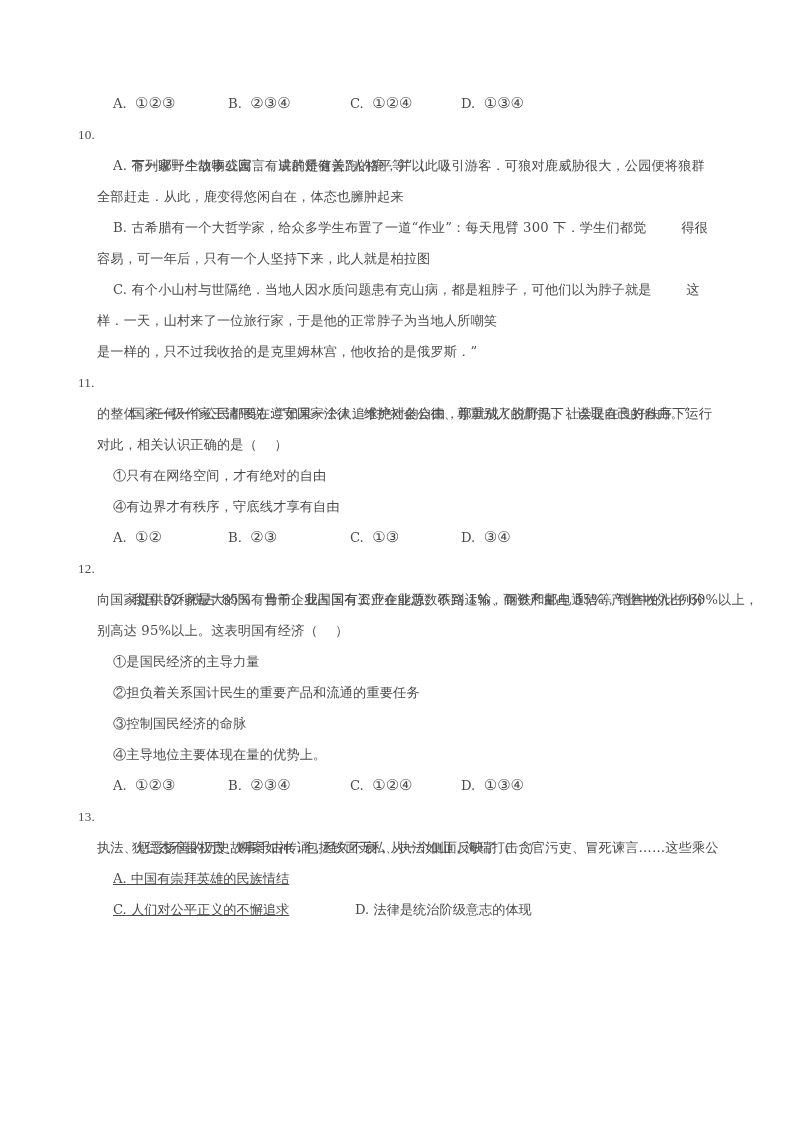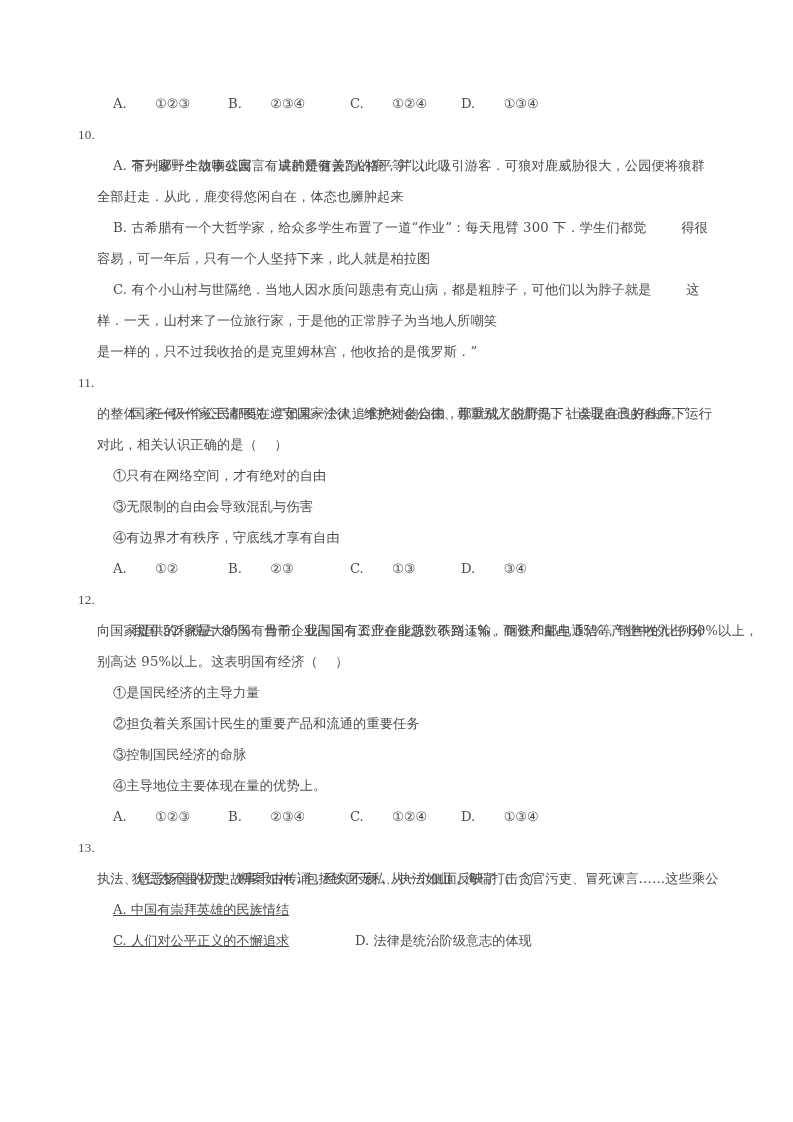--- a/index.html
+++ b/index.html
@@ -88,21 +88,21 @@
   .optrow2 .k0 { left: 53px; text-decoration: underline; }
   .optrow2 .k1 { left: 295px; }
 
   
   .lbl {
     font-family: "DejaVu Serif", "Liberation Serif", serif;
     font-size: 13.2px;
   }
 
   
-  .cn { font-size: 13px; margin-left: 20px; }
+  .cn { font-size: 15px; }
 
   
   .content { opacity: 0.93; }
 </style>
 </head>
 <body>
 
 <div class="page">
   <div class="content">
 
@@ -131,21 +131,20 @@
     </div>
 
     <div>
       <div class="line qline">
         <span class="qnum">11.</span><span>国家一级作家王清平说：“如果一个人追求绝对的自由，那就成了脱野马。社会是在良好秩序下运行</span>
       </div>
       <div class="line lv-body"><span>的整体，任何一个公民都要在遵守国家法律、维护社会公德、尊重别人的前提下，谋取自己的自由。”</span></div>
       <div class="line lv-body"><span>对此，相关认识正确的是（    ）</span></div>
 
       <div class="line lv-opt"><span>①只有在网络空间，才有绝对的自由</span></div>
-      <div class="line lv-opt"><span>③无限制的自由会导致混乱与伤害</span></div>
       <div class="line lv-opt"><span>④有边界才有秩序，守底线才享有自由</span></div>
 
       <div class="optrow">
         <span class="cell c0"><span class="lbl">A.</span>&nbsp;&nbsp;<span class="cn">①②</span></span>
         <span class="cell c1"><span class="lbl">B.</span>&nbsp;&nbsp;<span class="cn">②③</span></span>
         <span class="cell c2"><span class="lbl">C.</span>&nbsp;&nbsp;<span class="cn">①③</span></span>
         <span class="cell c3"><span class="lbl">D.</span>&nbsp;&nbsp;<span class="cn">③④</span></span>
       </div>
     </div>
 

